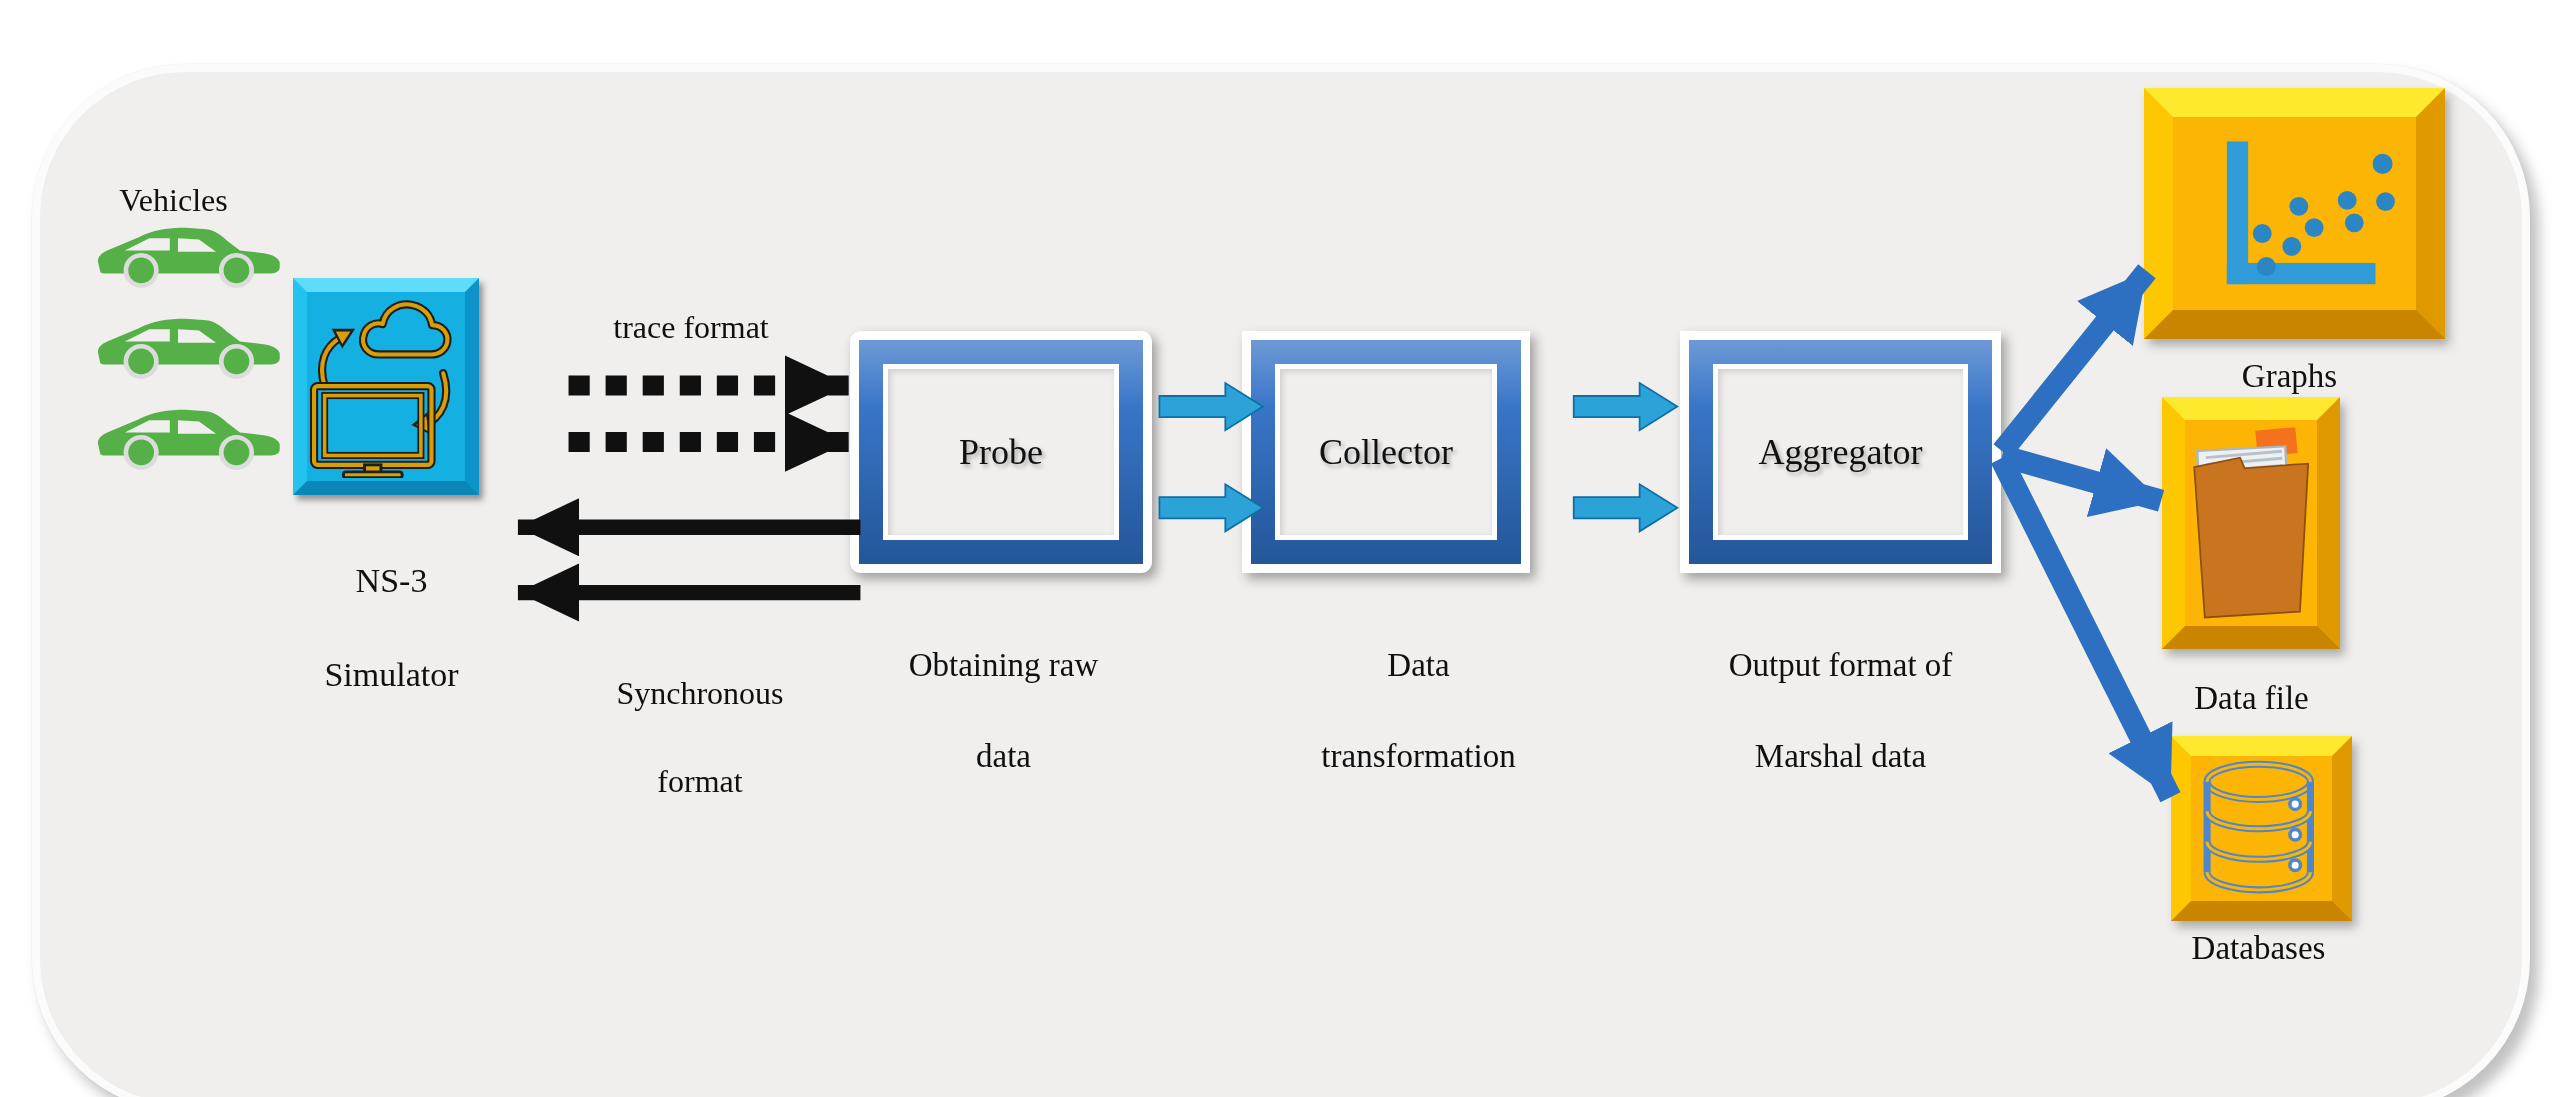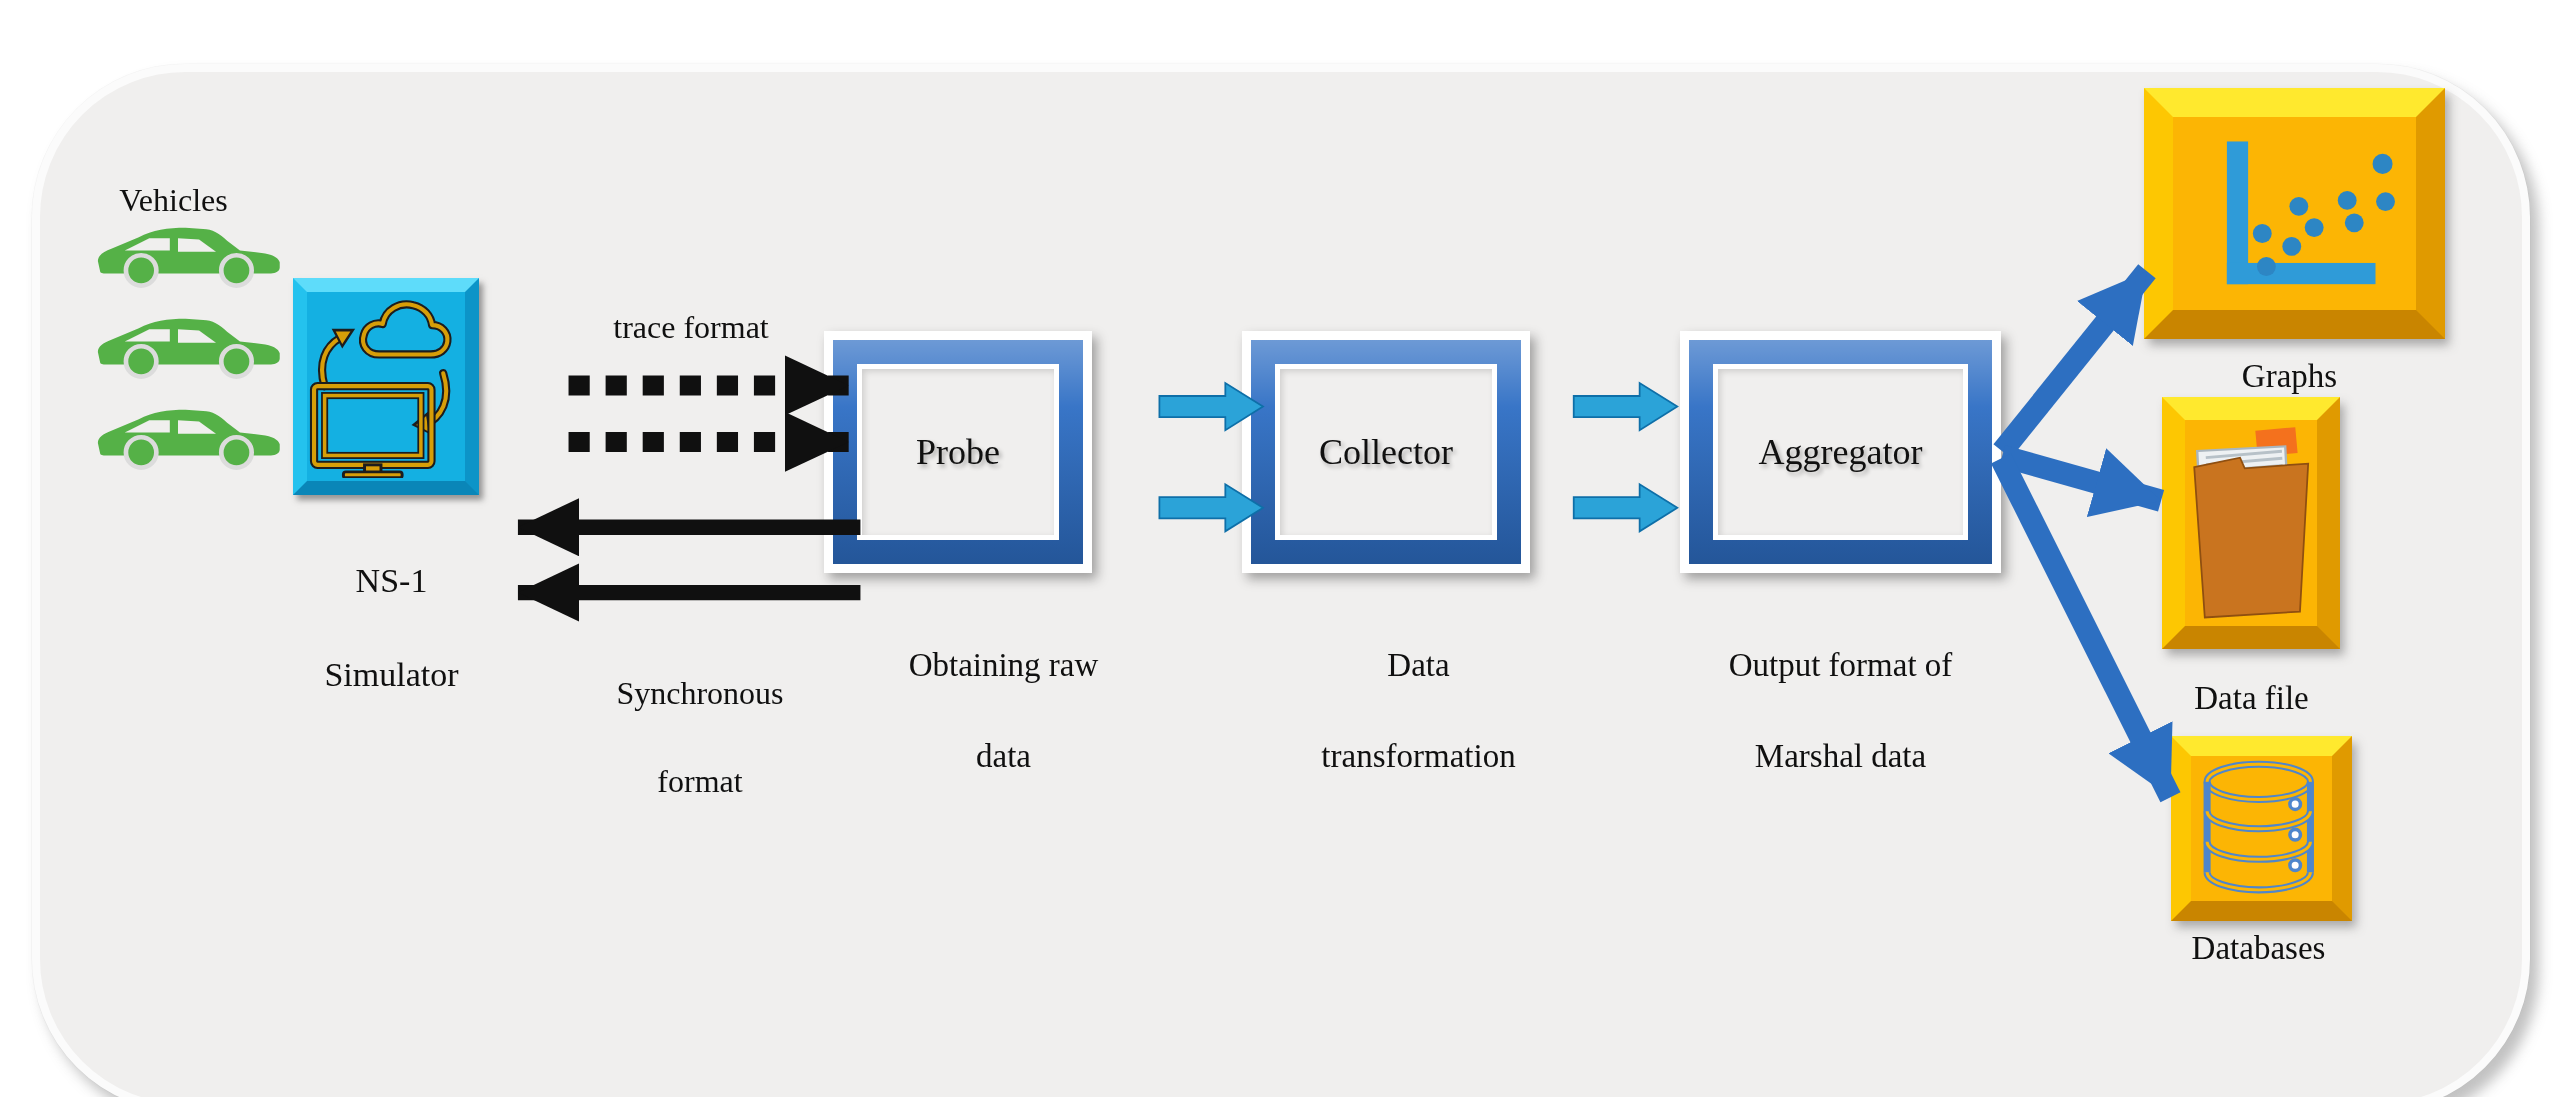--- a/index.html
+++ b/index.html
@@ -146,33 +146,33 @@
         <rect x="12" y="160" width="200" height="134" fill="none" stroke="#1d1d1d" stroke-width="14" rx="6"></rect>
         <rect x="12" y="160" width="200" height="134" fill="none" stroke="var(--iconGold)" stroke-width="7" rx="6"></rect>
         <rect x="30" y="176" width="164" height="102" fill="none" stroke="#1d1d1d" stroke-width="12"></rect>
         <rect x="30" y="176" width="164" height="102" fill="none" stroke="var(--iconGold)" stroke-width="6"></rect>
         <rect x="98" y="294" width="28" height="16" fill="var(--iconGold)" stroke="#1d1d1d" stroke-width="5"></rect>
         <rect x="62" y="306" width="100" height="10" fill="var(--iconGold)" stroke="#1d1d1d" stroke-width="5" rx="4"></rect>
       </g>
     </svg>
   </div>
   <div class="lbl f58" style="left:271px;top:474px;width:241px;">
-    <div>NS-1</div>
+    <div>NS-3</div>
     <div>Simulator</div>
   </div>
 
   <div class="lbl f54" style="left:550px;top:224px;width:282px;">
     <div>trace format</div>
   </div>
   <div class="lbl f54" style="left:559px;top:590px;width:282px;">
     <div>Synchronous</div>
     <div>format</div>
   </div>
 
-  <div class="stage" style="left:824px;width:268px;">
+  <div class="stage" style="left:850px;width:302px;border-radius:11px;">
     <div class="stage-blue">
         <div class="stage-white">
           <div class="stage-face">
       <span>Probe</span>
     </div>
         </div>
       </div>
   </div>
   <div class="stage" style="left:1242px;width:288px;">
     <div class="stage-blue">

